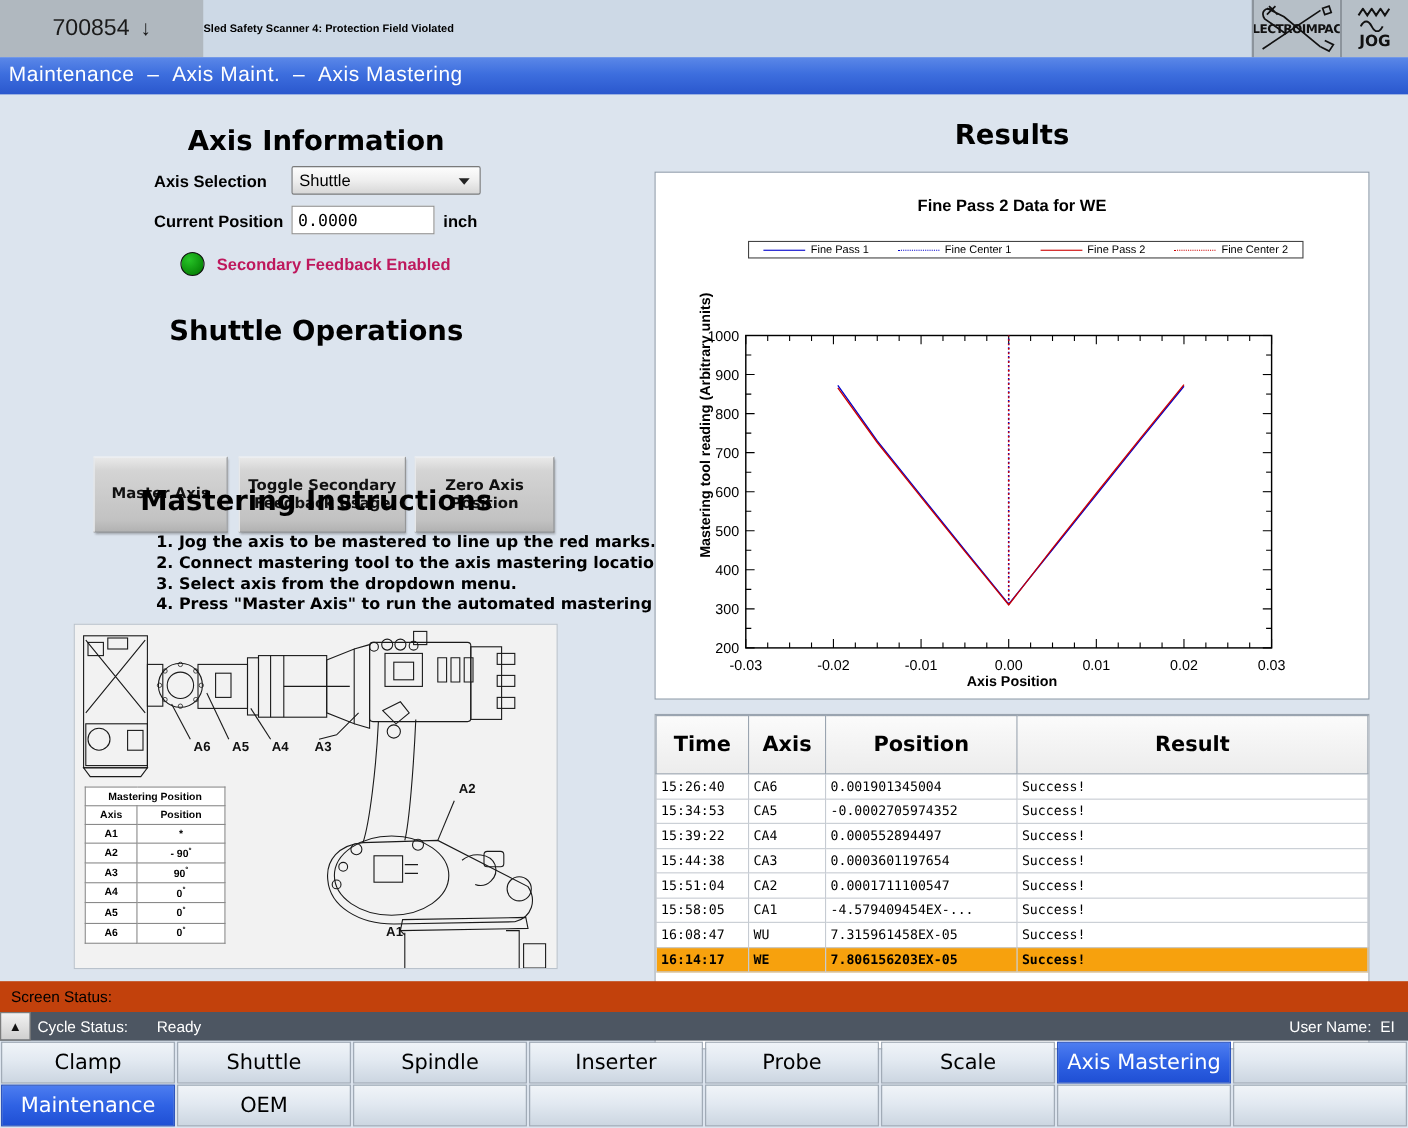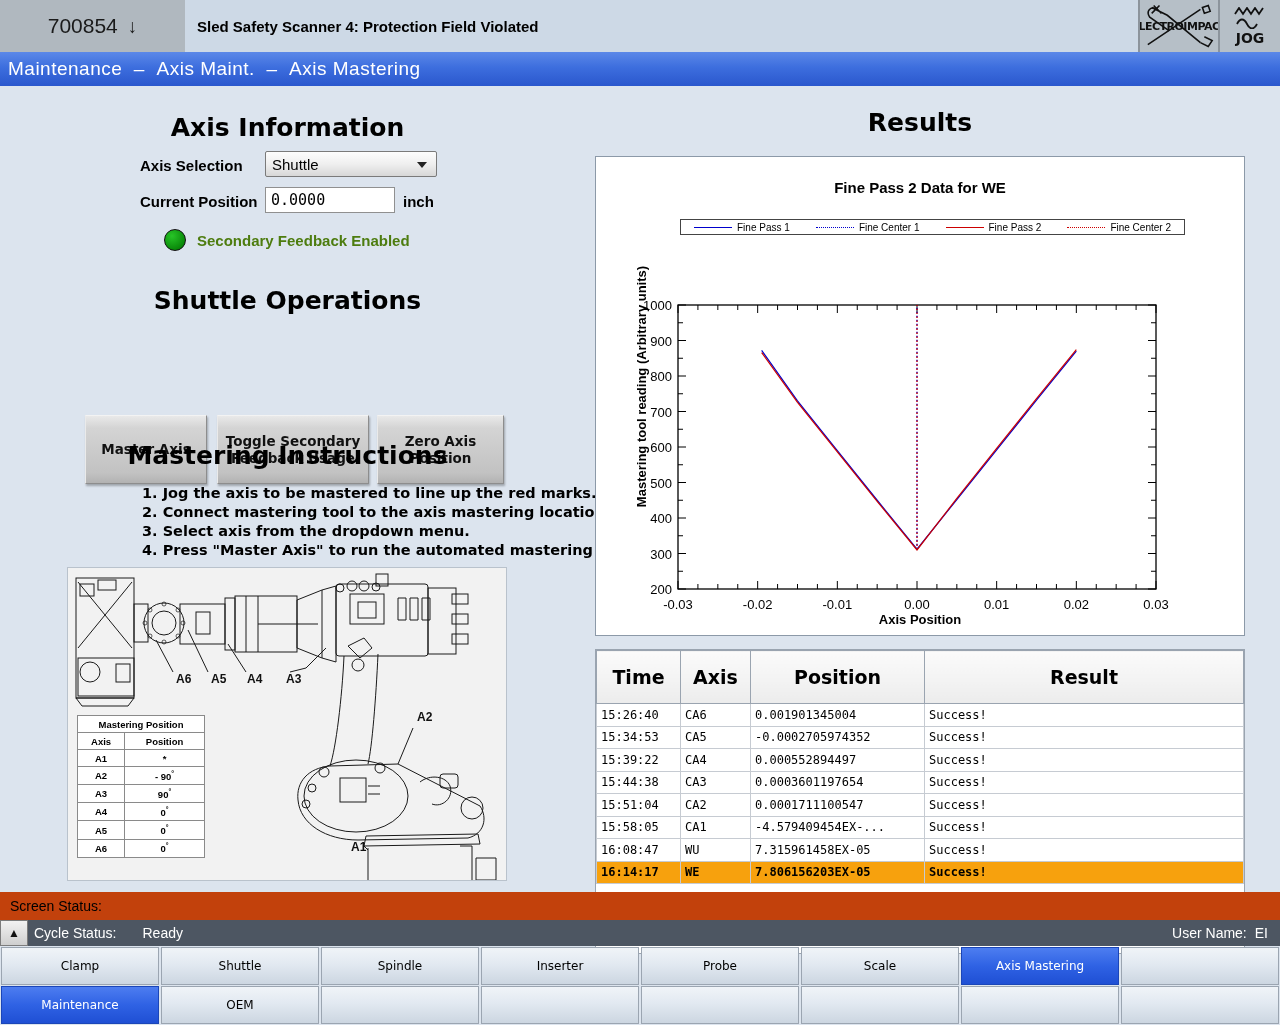--- a/index.html
+++ b/index.html
@@ -11,22 +11,22 @@
   }
   #app { position:relative; width:1280px; height:1025px; }
 
   
   .header { position:absolute; left:0; top:0; width:1280px; height:52px;
             background:#cdd9e6; display:flex; align-items:stretch; }
   .alarm-num { width:185px; background:#b0b8bf; display:flex; align-items:center;
                justify-content:center; gap:10px; font-size:21px; color:#1a1a1a;
                font-family:Liberation Sans, sans-serif; }
   .alarm-arrow { font-size:19px; font-weight:bold; line-height:1; }
-  .alarm-msg { flex:1; display:flex; align-items:center; padding-left:12px;
-               font-size:15px; font-weight:bold; color:#000; background:#cdd9e6; }
+  .alarm-msg { flex:1; display:flex; align-items:center; padding-left:0;
+               font-size:10px; font-weight:bold; color:#000; background:#cdd9e6; }
   .logo-box { width:80px; background:#b6bfc7; border-left:2px solid #8c949c;
               display:flex; align-items:center; justify-content:center;
               position:relative; overflow:hidden; }
   .logo-txt { position:absolute; font-size:11px; font-weight:bold; letter-spacing:-0.5px;
               color:#111; z-index:2; font-family:"DejaVu Sans", sans-serif; }
   .jog-box { width:62px; background:#b6bfc7; border-left:2px solid #8c949c;
              display:flex; flex-direction:column; align-items:center;
              justify-content:center; gap:1px; }
   .jog-label { font-size:14px; font-weight:bold; color:#111;
                font-family:"DejaVu Sans", sans-serif; }
@@ -61,21 +61,21 @@
                      border-left:5px solid transparent; border-right:5px solid transparent;
                      border-top:6px solid #222; }
   .textbox { position:absolute; left:265px; top:101px; width:130px; height:26px;
              background:#fff; border:1px solid #909090;
              display:flex; align-items:center; padding:0 5px;
              font-size:15px; color:#000; font-family:"DejaVu Sans Mono", monospace; }
 
   .led { position:absolute; left:164px; top:143px; width:22px; height:22px;
          border-radius:50%; background:radial-gradient(circle at 35% 30%, #27c427, #0a8a0a 70%, #046004);
          border:1.5px solid #111; }
-  .led-lbl { position:absolute; left:197px; top:146px; font-size:15px; font-weight:bold; color:#4d7c0f; }
+  .led-lbl { position:absolute; left:197px; top:146px; font-size:15px; font-weight:bold; color:#be185d; }
 
   
   .ops-title { position:absolute; left:100px; top:200px; width:375px; }
   .opbtn { position:absolute; top:329px; height:69px;
            background:linear-gradient(180deg,#e9e9e9 0%,#d4d4d4 18%,#c2c2c2 85%,#b2b2b2 100%);
            border:1px solid #8d8d8d; border-top-color:#f3f3f3; border-left-color:#eaeaea;
            box-shadow:1px 2px 2px rgba(0,0,0,0.28);
            display:flex; align-items:center; justify-content:center; text-align:center;
            font-size:13.5px; font-weight:bold; color:#111; line-height:1.25;
            font-family:"DejaVu Sans", sans-serif; }
@@ -150,21 +150,21 @@
             border:1px solid #7c7c7c; display:flex; align-items:center;
             justify-content:center; color:#111; font-size:12px; }
   .cyc-left { display:flex; align-items:center; gap:26px; }
   .cyc-right { margin-left:auto; padding-right:12px; display:flex; gap:8px; }
 
   .tabrow { position:absolute; left:0; width:1280px; height:38px; display:flex; }
   .tabrow.r1 { top:55px; } .tabrow.r2 { top:94px; }
   .tab { flex:1; margin:0 1px; border:1px solid #9ba5b1;
          background:linear-gradient(180deg,#f0f4f8 0%,#e2e9f1 45%,#ccd6e1 100%);
          display:flex; align-items:center; justify-content:center;
-         font-size:12px; color:#000; font-family:"DejaVu Sans", sans-serif; }
+         font-size:19px; color:#000; font-family:"DejaVu Sans", sans-serif; }
   .tab.active { background:linear-gradient(180deg,#4d7df0 0%,#2f62e4 50%,#1f4fd4 100%);
                 color:#fff; border-color:#1b46b8; }
 </style>
 </head>
 <body>
 
 <div id="app">
 
   <div class="header">
     <div class="alarm-num">

